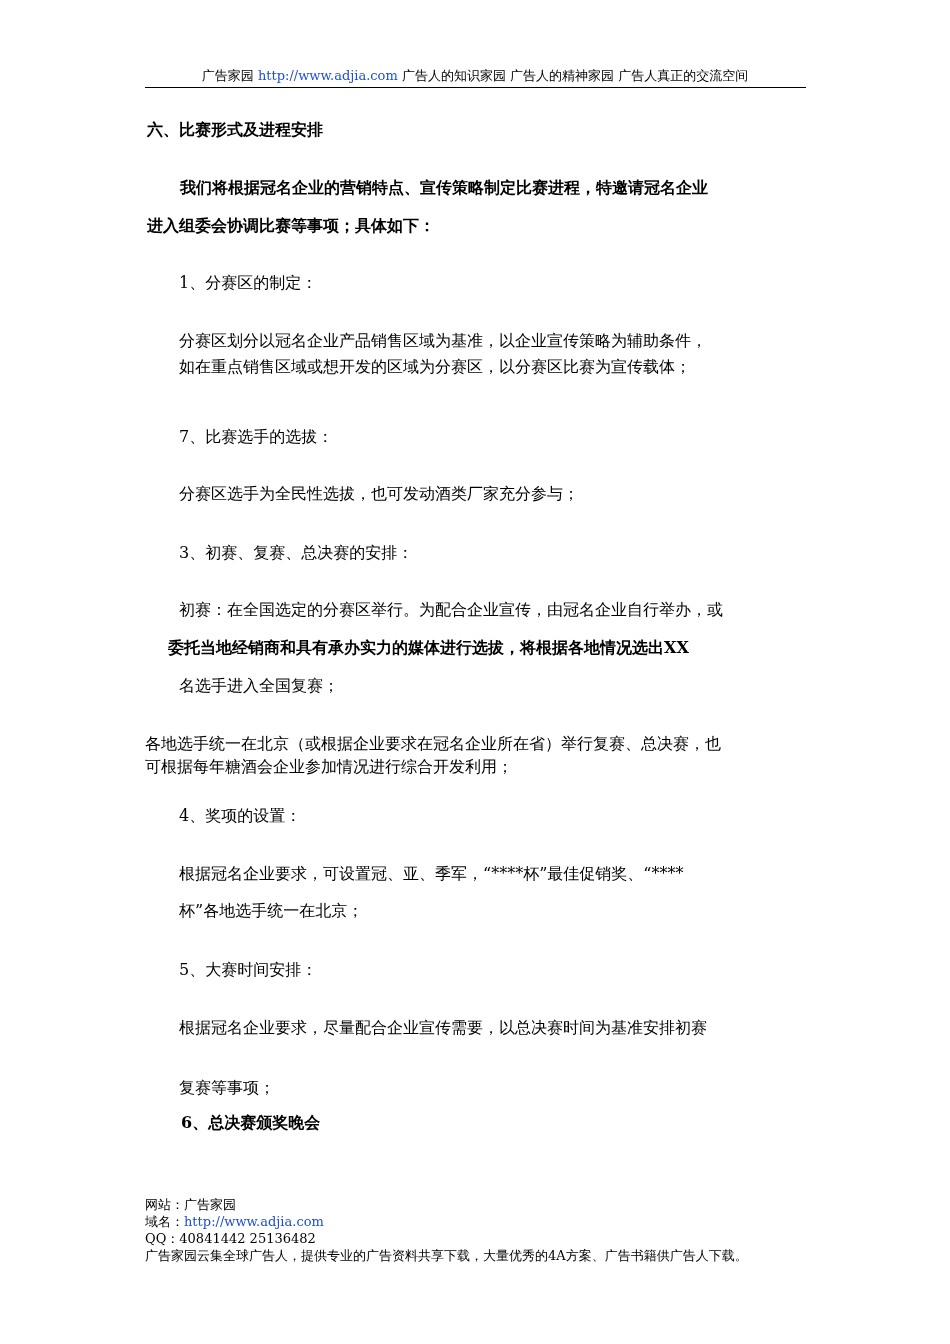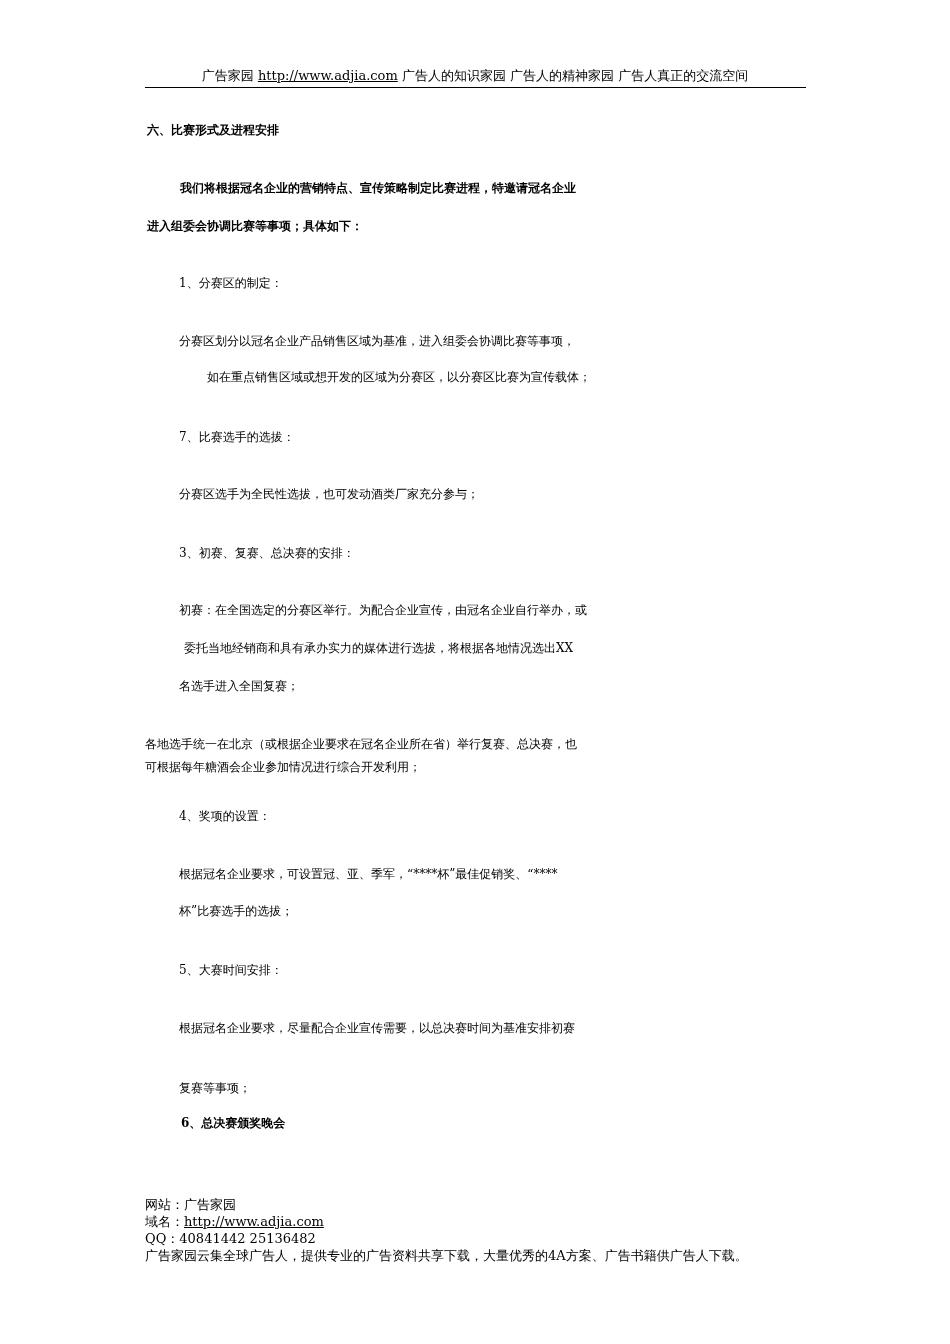--- a/index.html
+++ b/index.html
@@ -2,57 +2,57 @@
 <html><head>
   <meta charset="utf-8">
   <style>
     html, body { margin: 0; padding: 0; background: #ffffff; }
     body { width: 950px; height: 1344px; position: relative; overflow: hidden;
            font-family: "DejaVu Serif", "Liberation Serif", serif; color: #000; }
     .abs { position: absolute; white-space: nowrap; }
     .header { left: 145px; top: 66px; width: 660px; text-align: center; font-size: 13px;
               line-height: 20px; }
     .header-rule { left: 145px; top: 87px; width: 661px; height: 0; border-top: 1.5px solid #000; }
-    a.link { color: #000000; text-decoration: underline; }
-    .body-text { font-size: 12px; line-height: 22px; }
+    a.link { color: #1d4ed8; }
+    .body-text { font-size: 16px; line-height: 22px; }
     .bold { font-weight: bold; }
     .footer { font-size: 13px; line-height: 16px; }
   </style>
 </head>
 <body>
 
 <div class="abs header">
   <span>广告家园</span>
   <a class="link">http://www.adjia.com</a>
   <span>广告人的知识家园 广告人的精神家园 广告人真正的交流空间</span>
 </div>
 <div class="abs header-rule"></div>
 
 <div class="abs body-text bold" style="left:147px; top:119px;">六、比赛形式及进程安排</div>
 
 <div class="abs body-text bold" style="left:180px; top:177px;">我们将根据冠名企业的营销特点、宣传策略制定比赛进程，特邀请冠名企业</div>
 <div class="abs body-text bold" style="left:147px; top:215px;">进入组委会协调比赛等事项；具体如下：</div>
 
 <div class="abs body-text" style="left:179px; top:272px;">1、分赛区的制定：</div>
-<div class="abs body-text" style="left:179px; top:330px;">分赛区划分以冠名企业产品销售区域为基准，进入组委会协调比赛等事项，</div>
-<div class="abs body-text" style="left:179px; top:366px;margin-left:28px;">如在重点销售区域或想开发的区域为分赛区，以分赛区比赛为宣传载体；</div>
+<div class="abs body-text" style="left:179px; top:330px;">分赛区划分以冠名企业产品销售区域为基准，以企业宣传策略为辅助条件，</div>
+<div class="abs body-text" style="left:179px; top:356px;">如在重点销售区域或想开发的区域为分赛区，以分赛区比赛为宣传载体；</div>
 
 <div class="abs body-text" style="left:179px; top:426px;">7、比赛选手的选拔：</div>
 <div class="abs body-text" style="left:179px; top:483px;">分赛区选手为全民性选拔，也可发动酒类厂家充分参与；</div>
 
 <div class="abs body-text" style="left:179px; top:542px;">3、初赛、复赛、总决赛的安排：</div>
 <div class="abs body-text" style="left:179px; top:599px;">初赛：在全国选定的分赛区举行。为配合企业宣传，由冠名企业自行举办，或</div>
-<div class="abs body-text" style="left:184px; top:637px;">委托当地经销商和具有承办实力的媒体进行选拔，将根据各地情况选出XX</div>
+<div class="abs body-text" style="left:168px; top:637px;font-weight:bold;">委托当地经销商和具有承办实力的媒体进行选拔，将根据各地情况选出XX</div>
 <div class="abs body-text" style="left:179px; top:675px;">名选手进入全国复赛；</div>
 <div class="abs body-text" style="left:145px; top:733px;">各地选手统一在北京（或根据企业要求在冠名企业所在省）举行复赛、总决赛，也</div>
 <div class="abs body-text" style="left:145px; top:756px;">可根据每年糖酒会企业参加情况进行综合开发利用；</div>
 
 <div class="abs body-text" style="left:179px; top:805px;">4、奖项的设置：</div>
 <div class="abs body-text" style="left:179px; top:863px;">根据冠名企业要求，可设置冠、亚、季军，“****杯”最佳促销奖、“****</div>
-<div class="abs body-text" style="left:179px; top:900px;">杯”比赛选手的选拔；</div>
+<div class="abs body-text" style="left:179px; top:900px;">杯”各地选手统一在北京；</div>
 
 <div class="abs body-text" style="left:179px; top:959px;">5、大赛时间安排：</div>
 <div class="abs body-text" style="left:179px; top:1017px;">根据冠名企业要求，尽量配合企业宣传需要，以总决赛时间为基准安排初赛</div>
 <div class="abs body-text" style="left:179px; top:1054px;margin-top:23px;">复赛等事项；</div>
 
 <div class="abs body-text bold" style="left:181px; top:1112px;">6、总决赛颁奖晚会</div>
 
 <div class="abs footer" style="left:145px; top:1197px;">
   <span>网站：</span><span>广告家园</span>
 </div>

